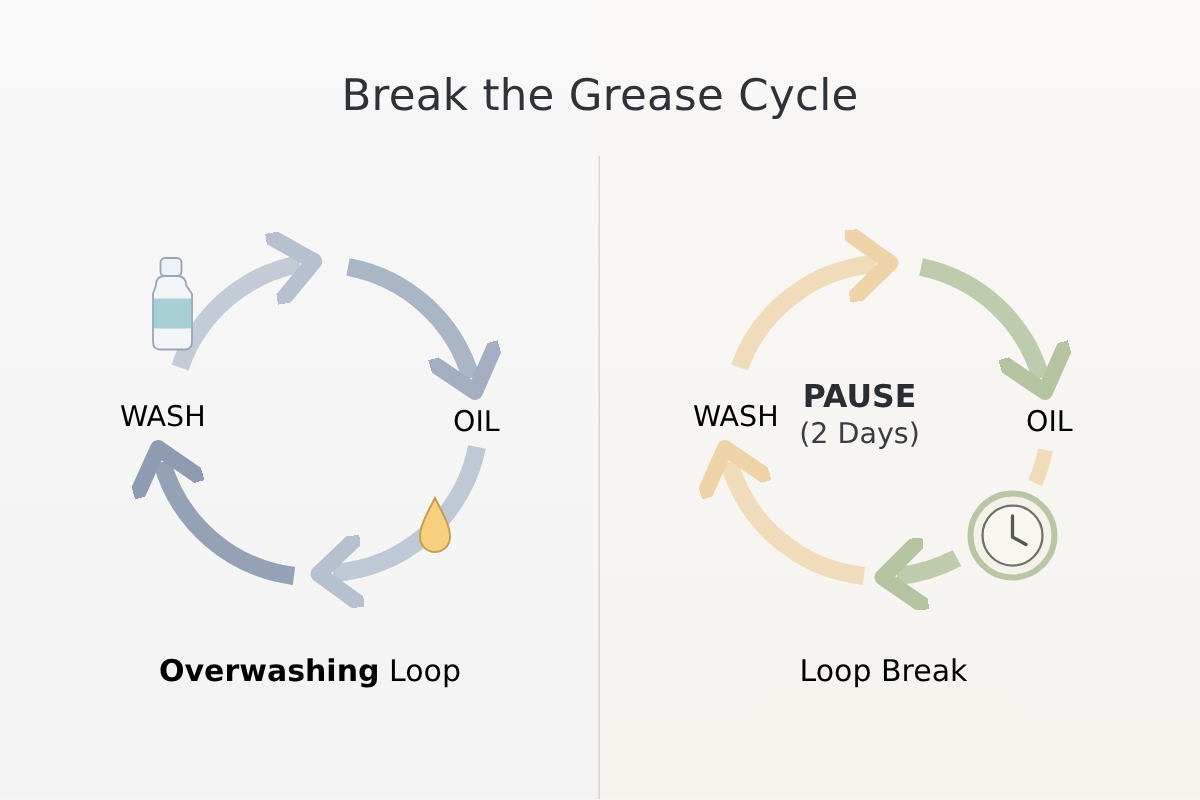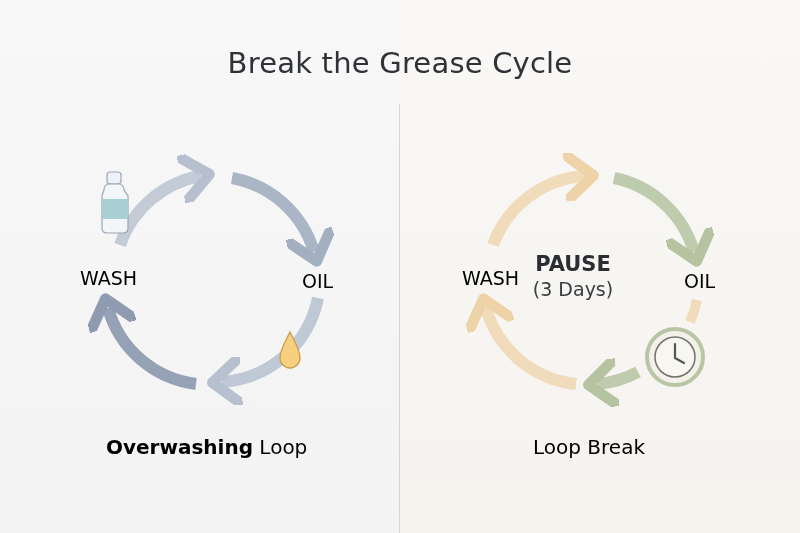--- a/index.html
+++ b/index.html
@@ -89,17 +89,17 @@
 </svg>
 
 <div class="label" style="left:80px; top:267px;">WASH</div>
 <div class="label" style="left:302px; top:270px;">OIL</div>
 
 <div class="label" style="left:462px; top:267px;">WASH</div>
 <div class="label" style="left:684px; top:270px;">OIL</div>
 
 <div class="pause">
   <div class="p1">PAUSE</div>
-  <div class="p2">(3 Days)</div>
+  <div class="p2">(2 Days)</div>
 </div>
 
 <div class="caption" style="left:106px;"><b>Overwashing</b><span> Loop</span></div>
 <div class="caption" style="left:533px;">Loop Break</div>
 
 </body></html>

